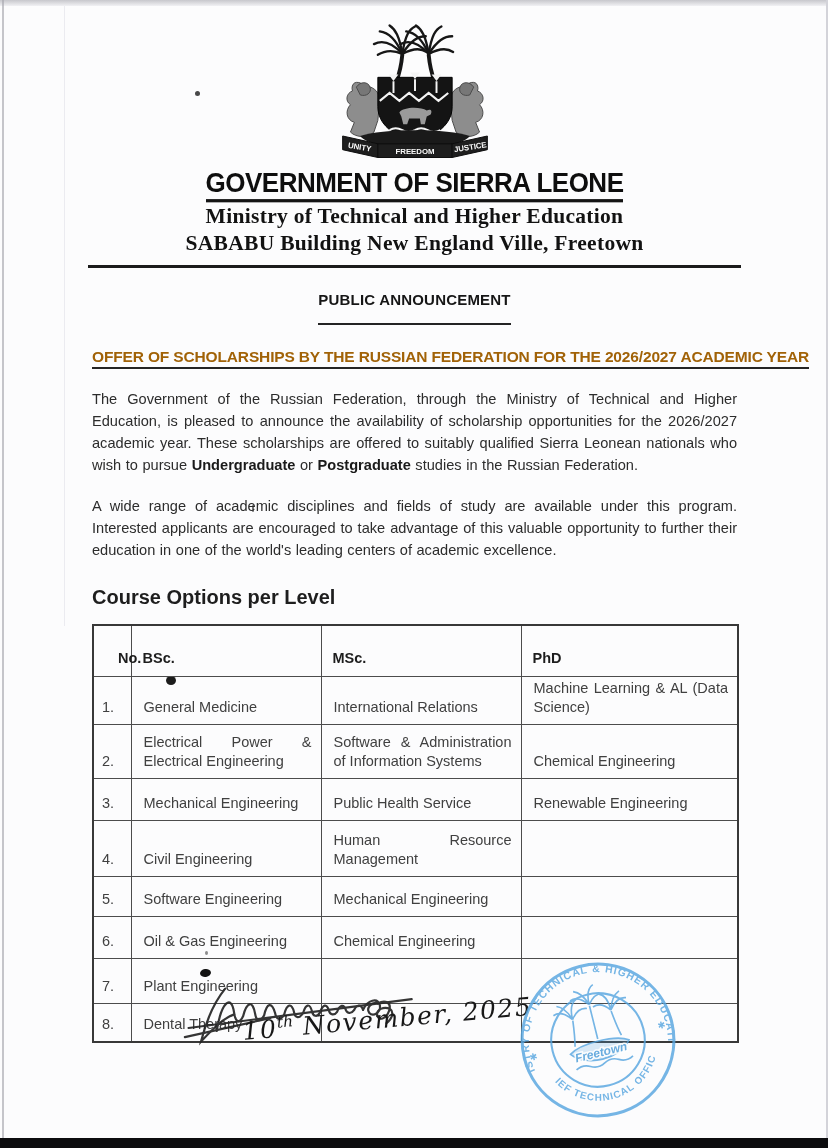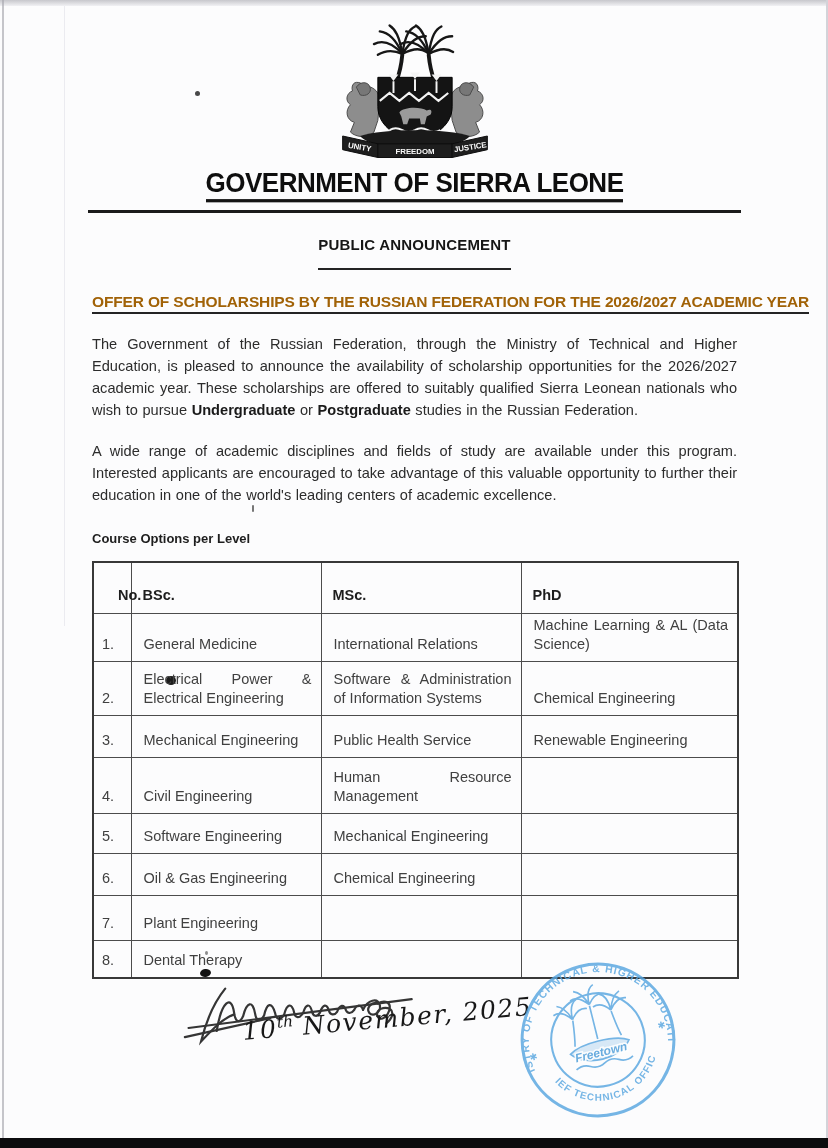--- a/index.html
+++ b/index.html
@@ -52,21 +52,21 @@
   .offer-title {
     display:table; margin:23px auto 0; font-weight:700; font-size:15.5px;
     color:#a16207; border-bottom:2px solid #242424; padding-bottom:1px;
     letter-spacing:-0.15px; white-space:nowrap;
   }
   .body-para {
     margin:19px 0 0; font-size:14.6px; line-height:22px; text-align:justify;
     color:#2c2c2c; word-spacing:.5px;
   }
   .body-para b { color:#1a1a1a; }
-  .table-caption { margin:25px 0 0; font-weight:700; font-size:13px; color:#1e1e1e; }
+  .table-caption { margin:25px 0 0; font-weight:700; font-size:20px; color:#1e1e1e; }
 
   table.courses { border-collapse:collapse; margin-top:15px; width:645px;
     table-layout:fixed; }
   table.courses th, table.courses td {
     border:1px solid #4c4c4c; vertical-align:bottom;
     font-size:14.5px; line-height:19px; color:#404040;
   }
   table.courses { border:2px solid #383838; }
   col.c-no  { width:38px; }
   col.c-bsc { width:190px; }
@@ -172,20 +172,22 @@
         <path d="M16 116 L52 124 L52 138 L16 130 Z" fill="#1e1e1e" stroke="#0c0c0c"></path>
         <path d="M52 124 L128 124 L128 138 L52 138 Z" fill="#1e1e1e" stroke="#0c0c0c"></path>
         <path d="M128 124 L164 116 L164 130 L128 138 Z" fill="#1e1e1e" stroke="#0c0c0c"></path>
         <text x="33" y="130" transform="rotate(9 33 130)" font-size="8" font-weight="bold" fill="#fafafa" text-anchor="middle" font-family="Liberation Sans, DejaVu Sans, sans-serif">UNITY</text>
         <text x="90" y="134" font-size="8" font-weight="bold" fill="#fafafa" text-anchor="middle" font-family="Liberation Sans, DejaVu Sans, sans-serif">FREEDOM</text>
         <text x="147" y="130" transform="rotate(-9 147 130)" font-size="8" font-weight="bold" fill="#fafafa" text-anchor="middle" font-family="Liberation Sans, DejaVu Sans, sans-serif">JUSTICE</text>
       </g>
     </svg>
 
     <h1 class="gov-title">GOVERNMENT OF SIERRA LEONE</h1>
+    <h2 class="ministry-line">Ministry of Technical and Higher Education</h2>
+    <h2 class="address-line">SABABU Building New England Ville, Freetown</h2>
     <div class="rule"></div>
 
     <h3 class="announcement">PUBLIC ANNOUNCEMENT</h3>
     <h3 class="offer-title">OFFER OF SCHOLARSHIPS BY THE RUSSIAN FEDERATION FOR THE 2026/2027 ACADEMIC YEAR</h3>
 
     <p class="body-para"><span>The Government of the Russian Federation, through the Ministry of Technical and Higher Education, is pleased to announce the availability of scholarship opportunities for the 2026/2027 academic year. These scholarships are offered to suitably qualified Sierra Leonean nationals who wish to pursue </span><b>Undergraduate</b><span> or </span><b>Postgraduate</b><span> studies in the Russian Federation.</span></p>
 
     <p class="body-para">A wide range of academic disciplines and fields of study are available under this program. Interested applicants are encouraged to take advantage of this valuable opportunity to further their education in one of the world's leading centers of academic excellence.</p>
 
     <p class="table-caption">Course Options per Level</p>

